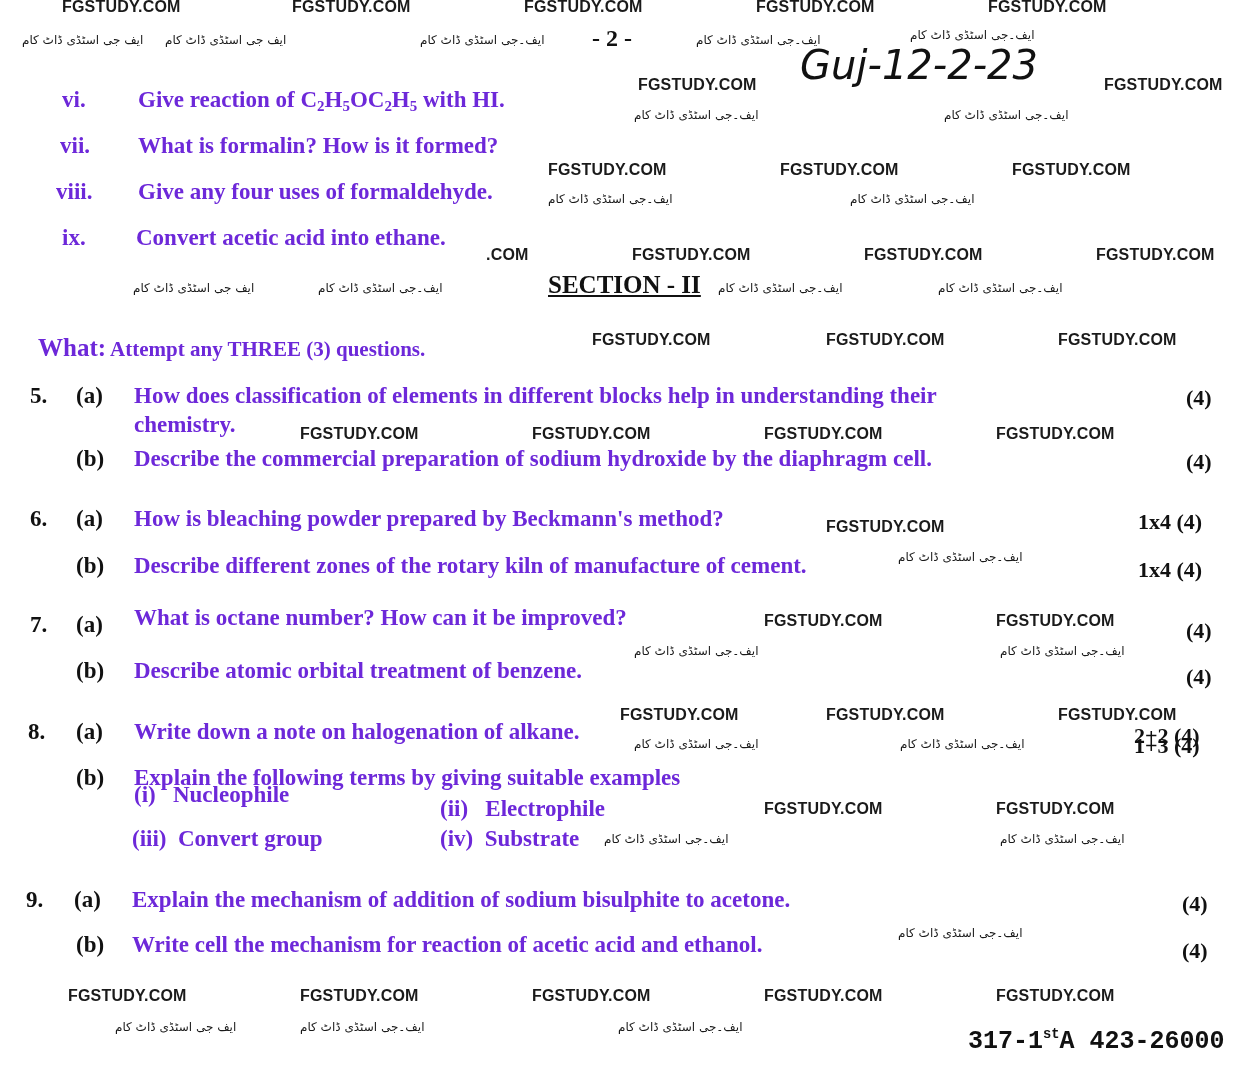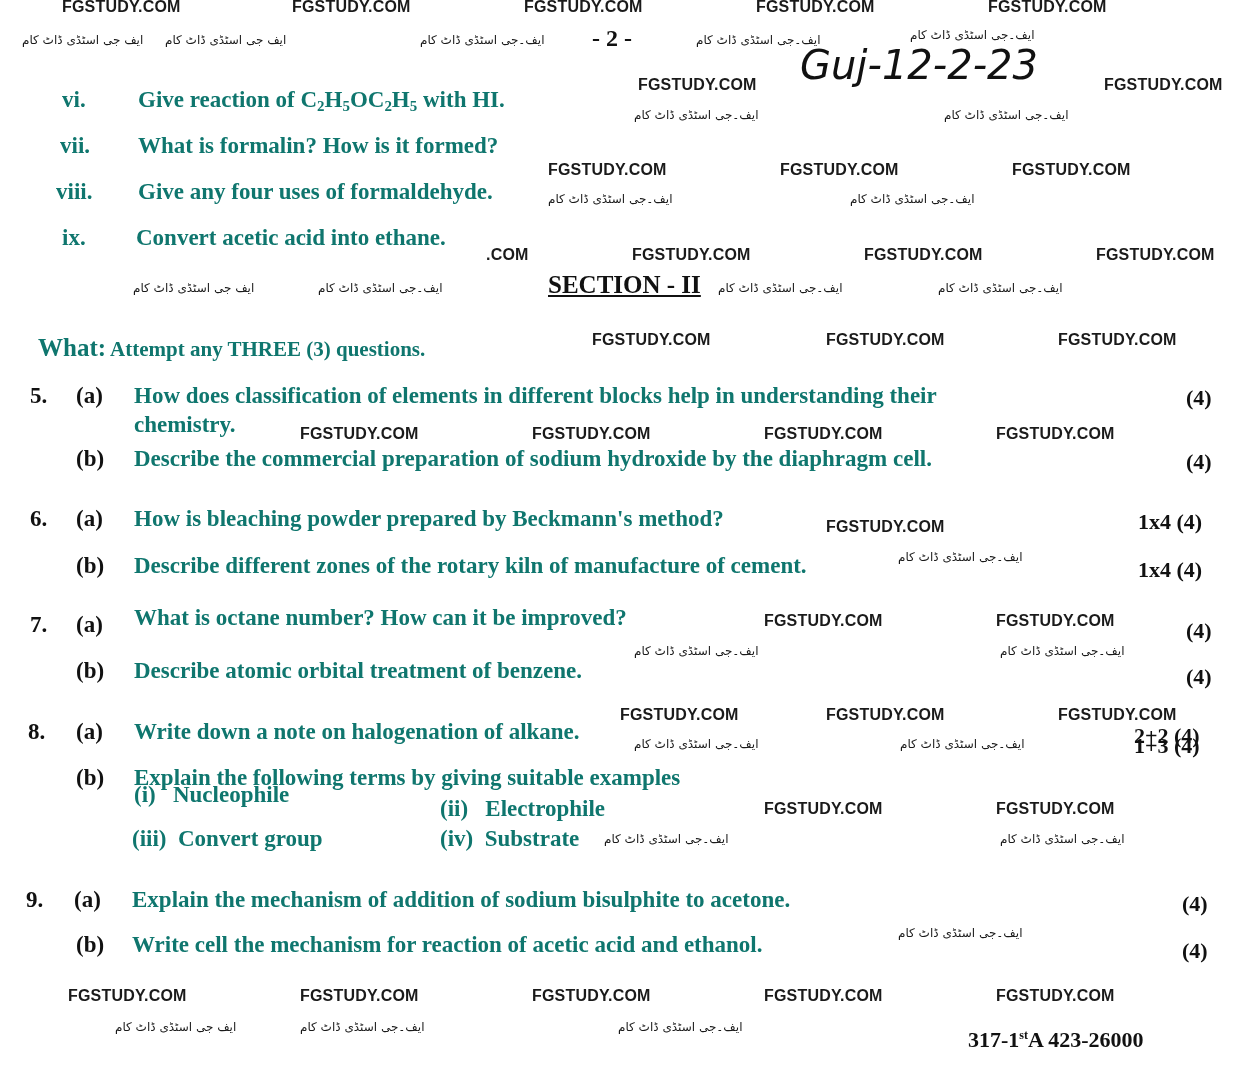--- a/index.html
+++ b/index.html
@@ -1,26 +1,26 @@
 <!DOCTYPE html>
 <html><head>
 <meta charset="utf-8">
 <style>
   html, body { margin:0; padding:0; background:#ffffff; }
   body { width:1250px; height:1077px; position:relative; overflow:hidden; color:#111; }
   .abs { position:absolute; white-space:nowrap; }
   .wm { font-family:"Liberation Sans", sans-serif; font-weight:bold; font-size:16px; color:#1a1a1a; letter-spacing:0.2px; }
   .ur { font-family:"DejaVu Sans", sans-serif; font-size:12px; color:#1a1a1a; direction:rtl; }
-  .q { font-family:"Liberation Serif", serif; font-weight:bold; font-size:23px; color:#0f766e; }
+  .q { font-family:"Liberation Serif", serif; font-weight:bold; font-size:23px; color:#6d28d9; }
   .num { font-family:"Liberation Serif", serif; font-weight:bold; font-size:23px; }
   .marks { font-family:"Liberation Serif", serif; font-weight:bold; font-size:22px; }
   .sec { font-family:"Liberation Serif", serif; font-weight:bold; font-size:25px; text-decoration:underline; }
   .hand { font-family:"DejaVu Sans", sans-serif; font-size:40px; font-style:italic; color:#111; }
   .pagenum { font-family:"Liberation Serif", serif; font-weight:bold; font-size:24px; }
-  .code { font-family:Liberation Serif, serif; font-weight:bold; font-size:22px; }
+  .code { font-family:Liberation Mono, monospace; font-weight:bold; font-size:25px; }
   sub { font-size:0.65em; vertical-align:-0.25em; }
   sup { font-size:0.55em; vertical-align:0.7em; }
 </style>
 </head>
 <body>
 
 <div class="abs wm" style="left:62px;top:-2px">FGSTUDY.COM</div>
 <div class="abs wm" style="left:292px;top:-2px">FGSTUDY.COM</div>
 <div class="abs wm" style="left:524px;top:-2px">FGSTUDY.COM</div>
 <div class="abs wm" style="left:756px;top:-2px">FGSTUDY.COM</div>

